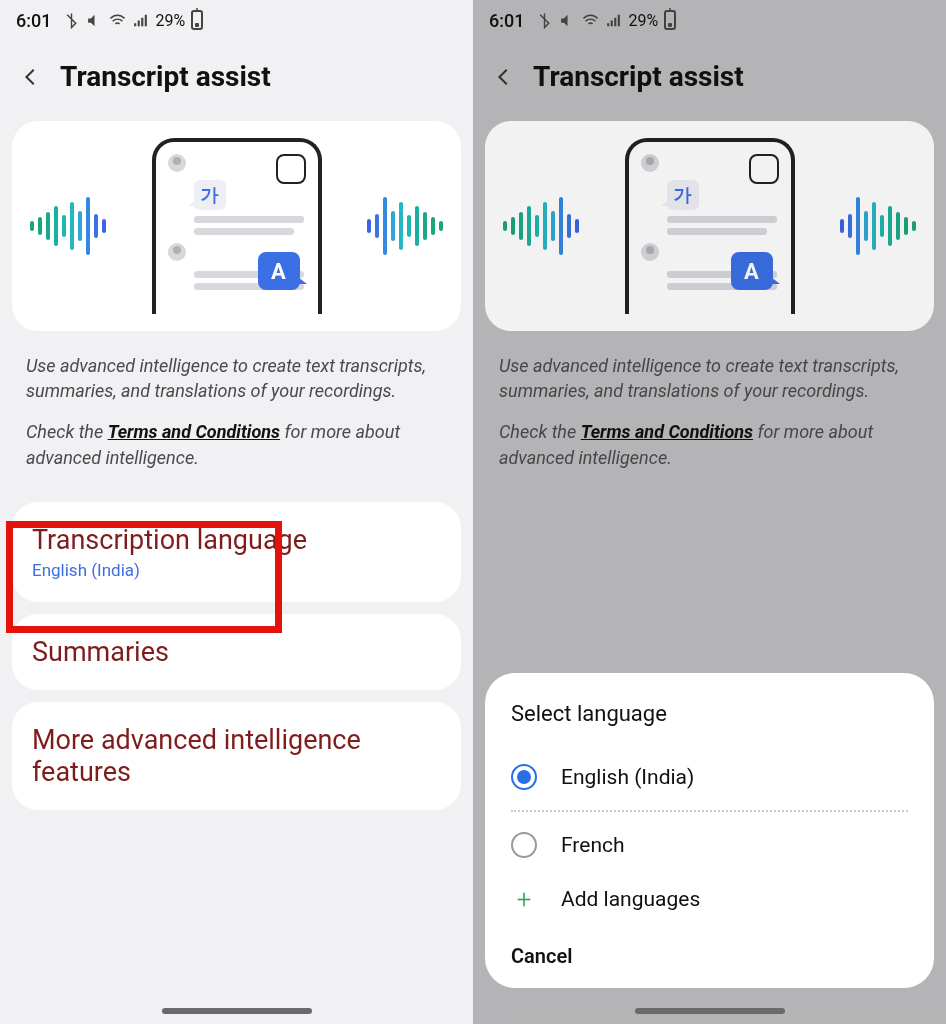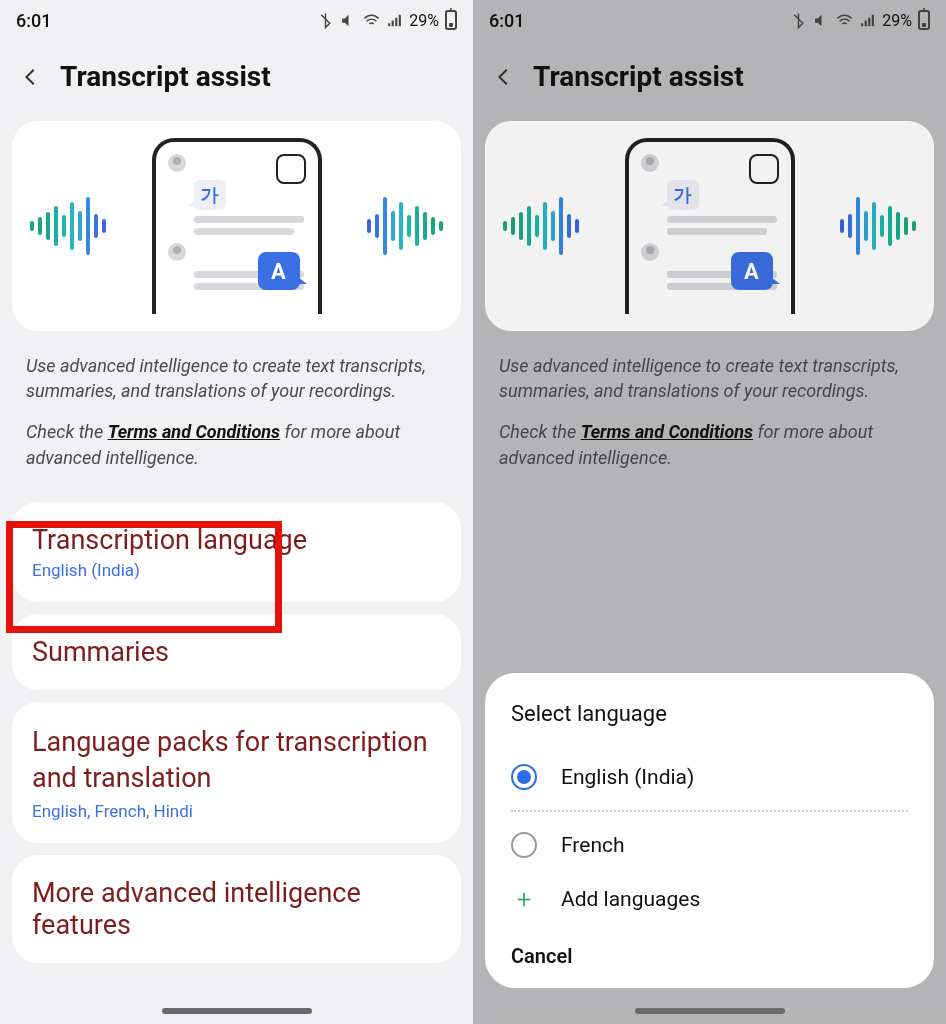--- a/index.html
+++ b/index.html
@@ -22,21 +22,21 @@
     position: absolute;
     inset: 0;
     background: rgba(0,0,0,0.25);
     pointer-events: none;
   }
   
   .status-bar {
     height: 40px;
     display: flex;
     align-items: center;
-    justify-content: space-between;
+    justify-content: flex-start;
     padding: 0 16px;
     font-size: 18px;
     font-weight: 500;
     color: #111;
     position: relative;
     z-index: 1;
   }
   .status-left, .status-right { display: flex; align-items: center; gap: 6px; }
   .status-right svg { width: 17px; height: 17px; fill: #444; }
   .batt-pct { font-size: 16px; font-weight: 400; }
@@ -261,24 +261,20 @@
   <div class="card" style="margin-top:6px">
     <div class="label">Transcription language</div>
     <div class="sub">English (India)</div>
   </div>
   <div class="highlight-red" style="left:6px; top:521px; width:276px; height:112px;"></div>
 
   <div class="card">
     <div class="label">Summaries</div>
   </div>
 
-  <div class="card">
-    <div class="label" style="line-height:1.35">Language packs for transcription and translation</div>
-    <div class="sub">English, French, Hindi</div>
-  </div>
 
   <div class="card">
     <div class="label">More advanced intelligence features</div>
   </div>
 
   <div class="nav-bar"></div>
 </div>
 
 <div class="pane right">
   <div class="status-bar">

